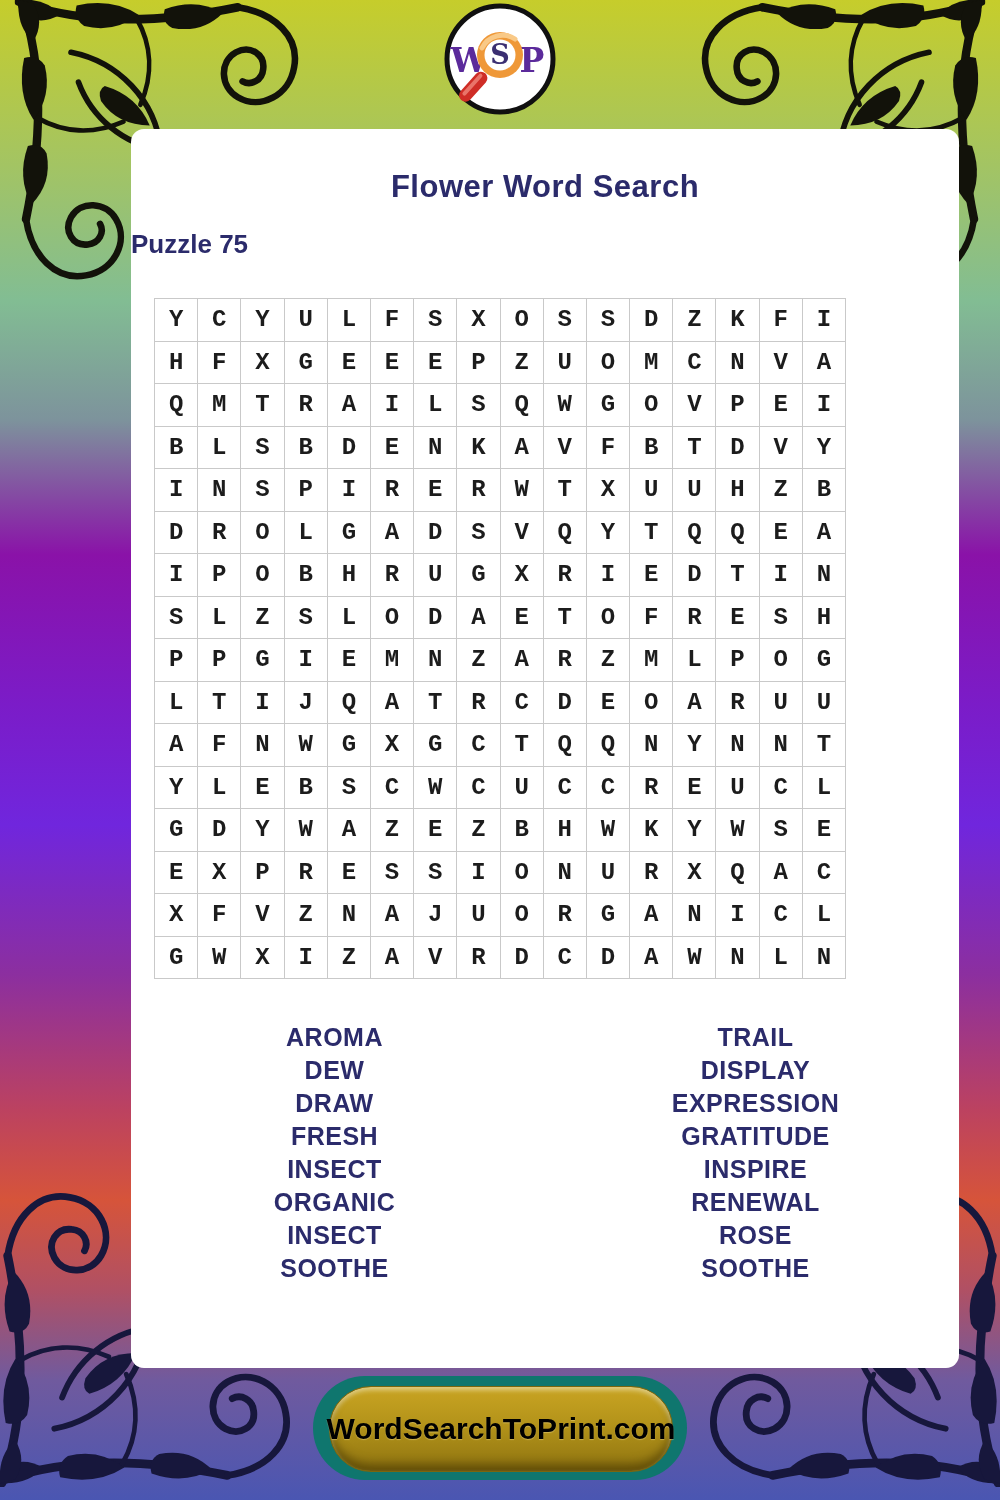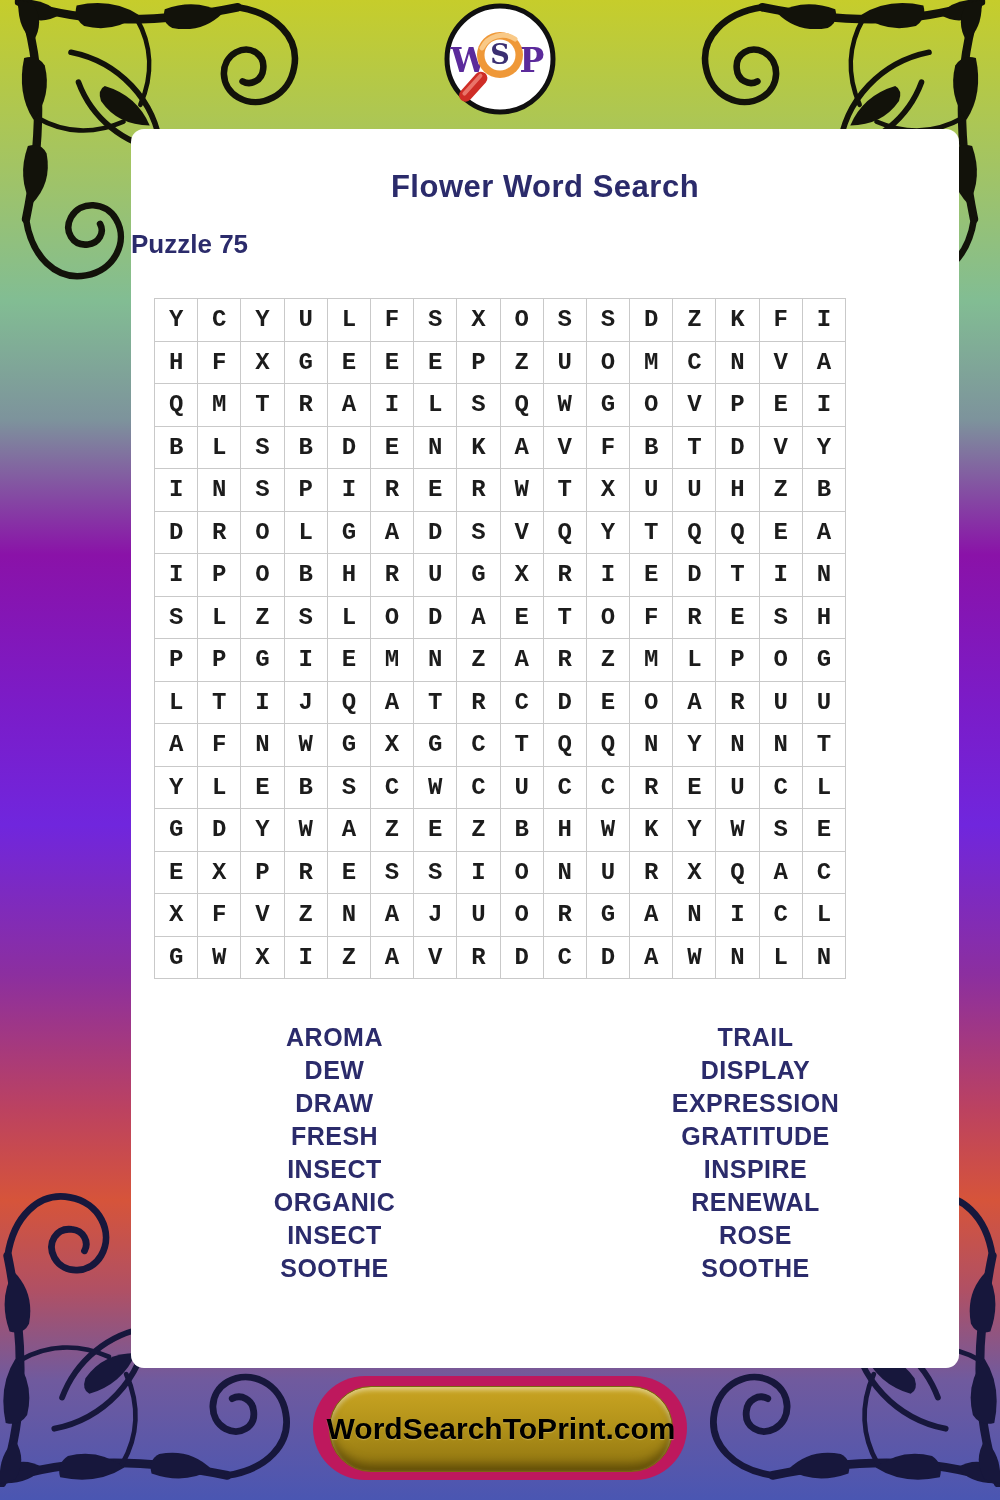--- a/index.html
+++ b/index.html
@@ -53,21 +53,21 @@
     position:absolute;top:892px;left:0;right:0;display:flex;gap:14px;
   }
   .word-col{flex:1 1 50%;text-align:center;}
   .word{
     font-size:25px;font-weight:bold;color:var(--navy,#2b2b6b);
     line-height:33px;letter-spacing:.5px;
   }
   
   .footer-pill{
     position:absolute;left:313px;top:1376px;width:374px;height:104px;
-    background:#be185d;border-radius:52px;z-index:4;
+    background:#0f766e;border-radius:52px;z-index:4;
   }
   .gold-btn{
     position:absolute;left:16px;top:10px;width:342px;height:84px;
     border-radius:42px;display:flex;align-items:center;justify-content:center;
     background:linear-gradient(180deg,var(--gold-top,#c9a422) 0%,#b3931a 45%,var(--gold-bottom,#8f7410) 100%);
     box-shadow:inset 0 3px 5px rgba(255,255,240,.5), inset 0 -7px 10px rgba(60,45,0,.55);
     border:1px solid #7a650e;cursor:pointer;text-decoration:none;
   }
   .gold-btn span{
     font-size:30px;font-weight:bold;color:var(--btn-text,#000000);

